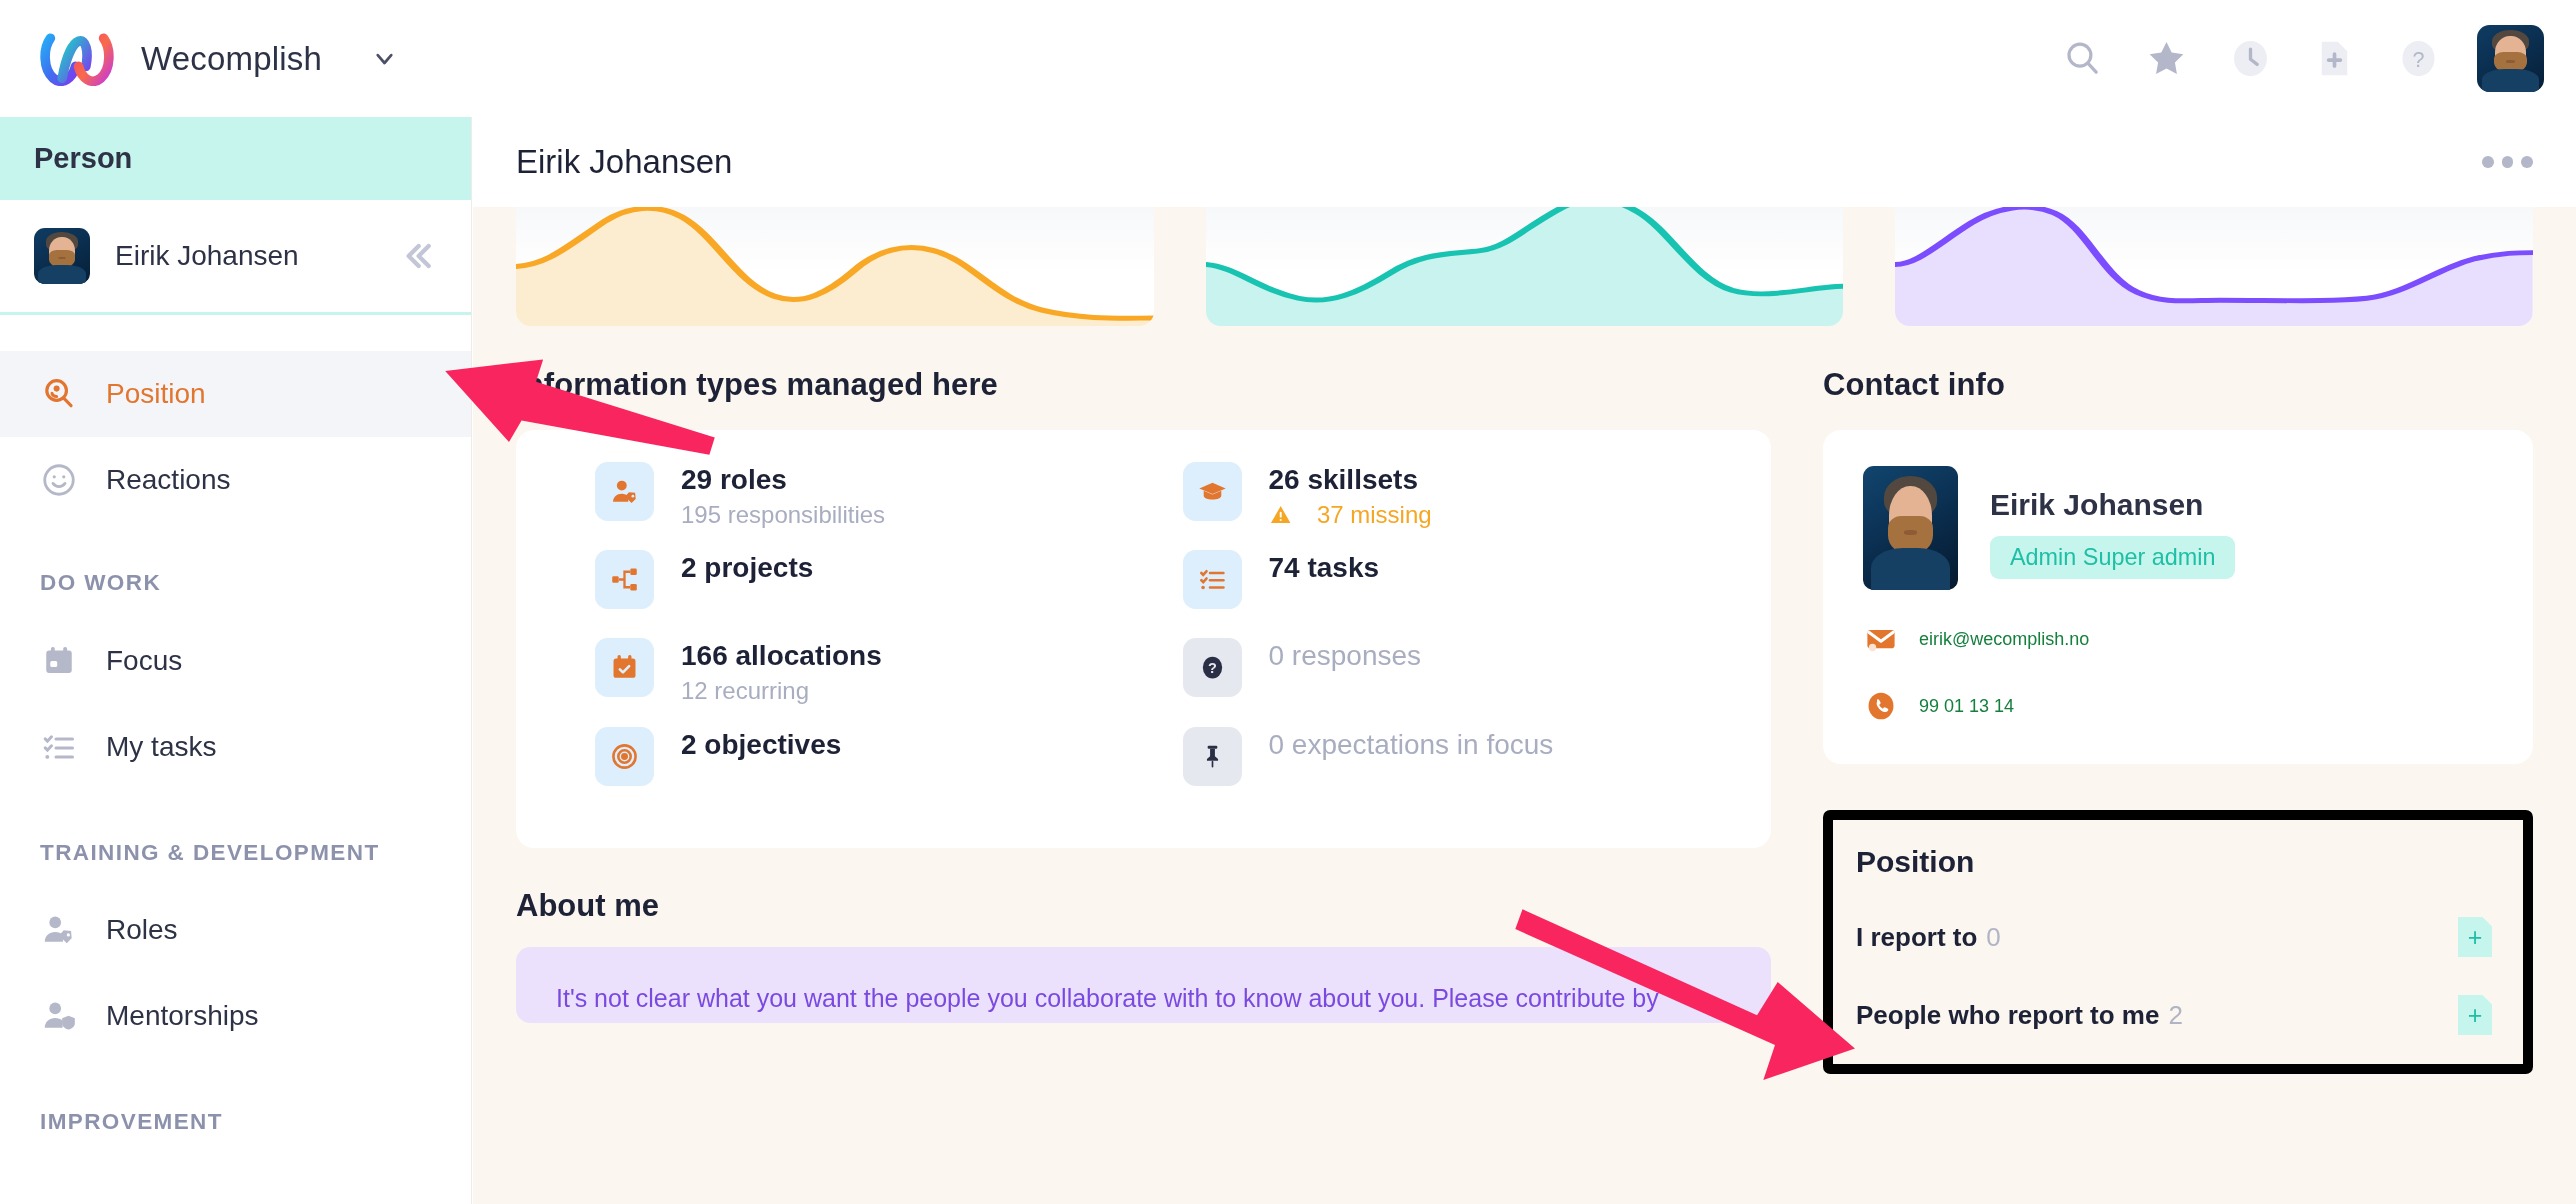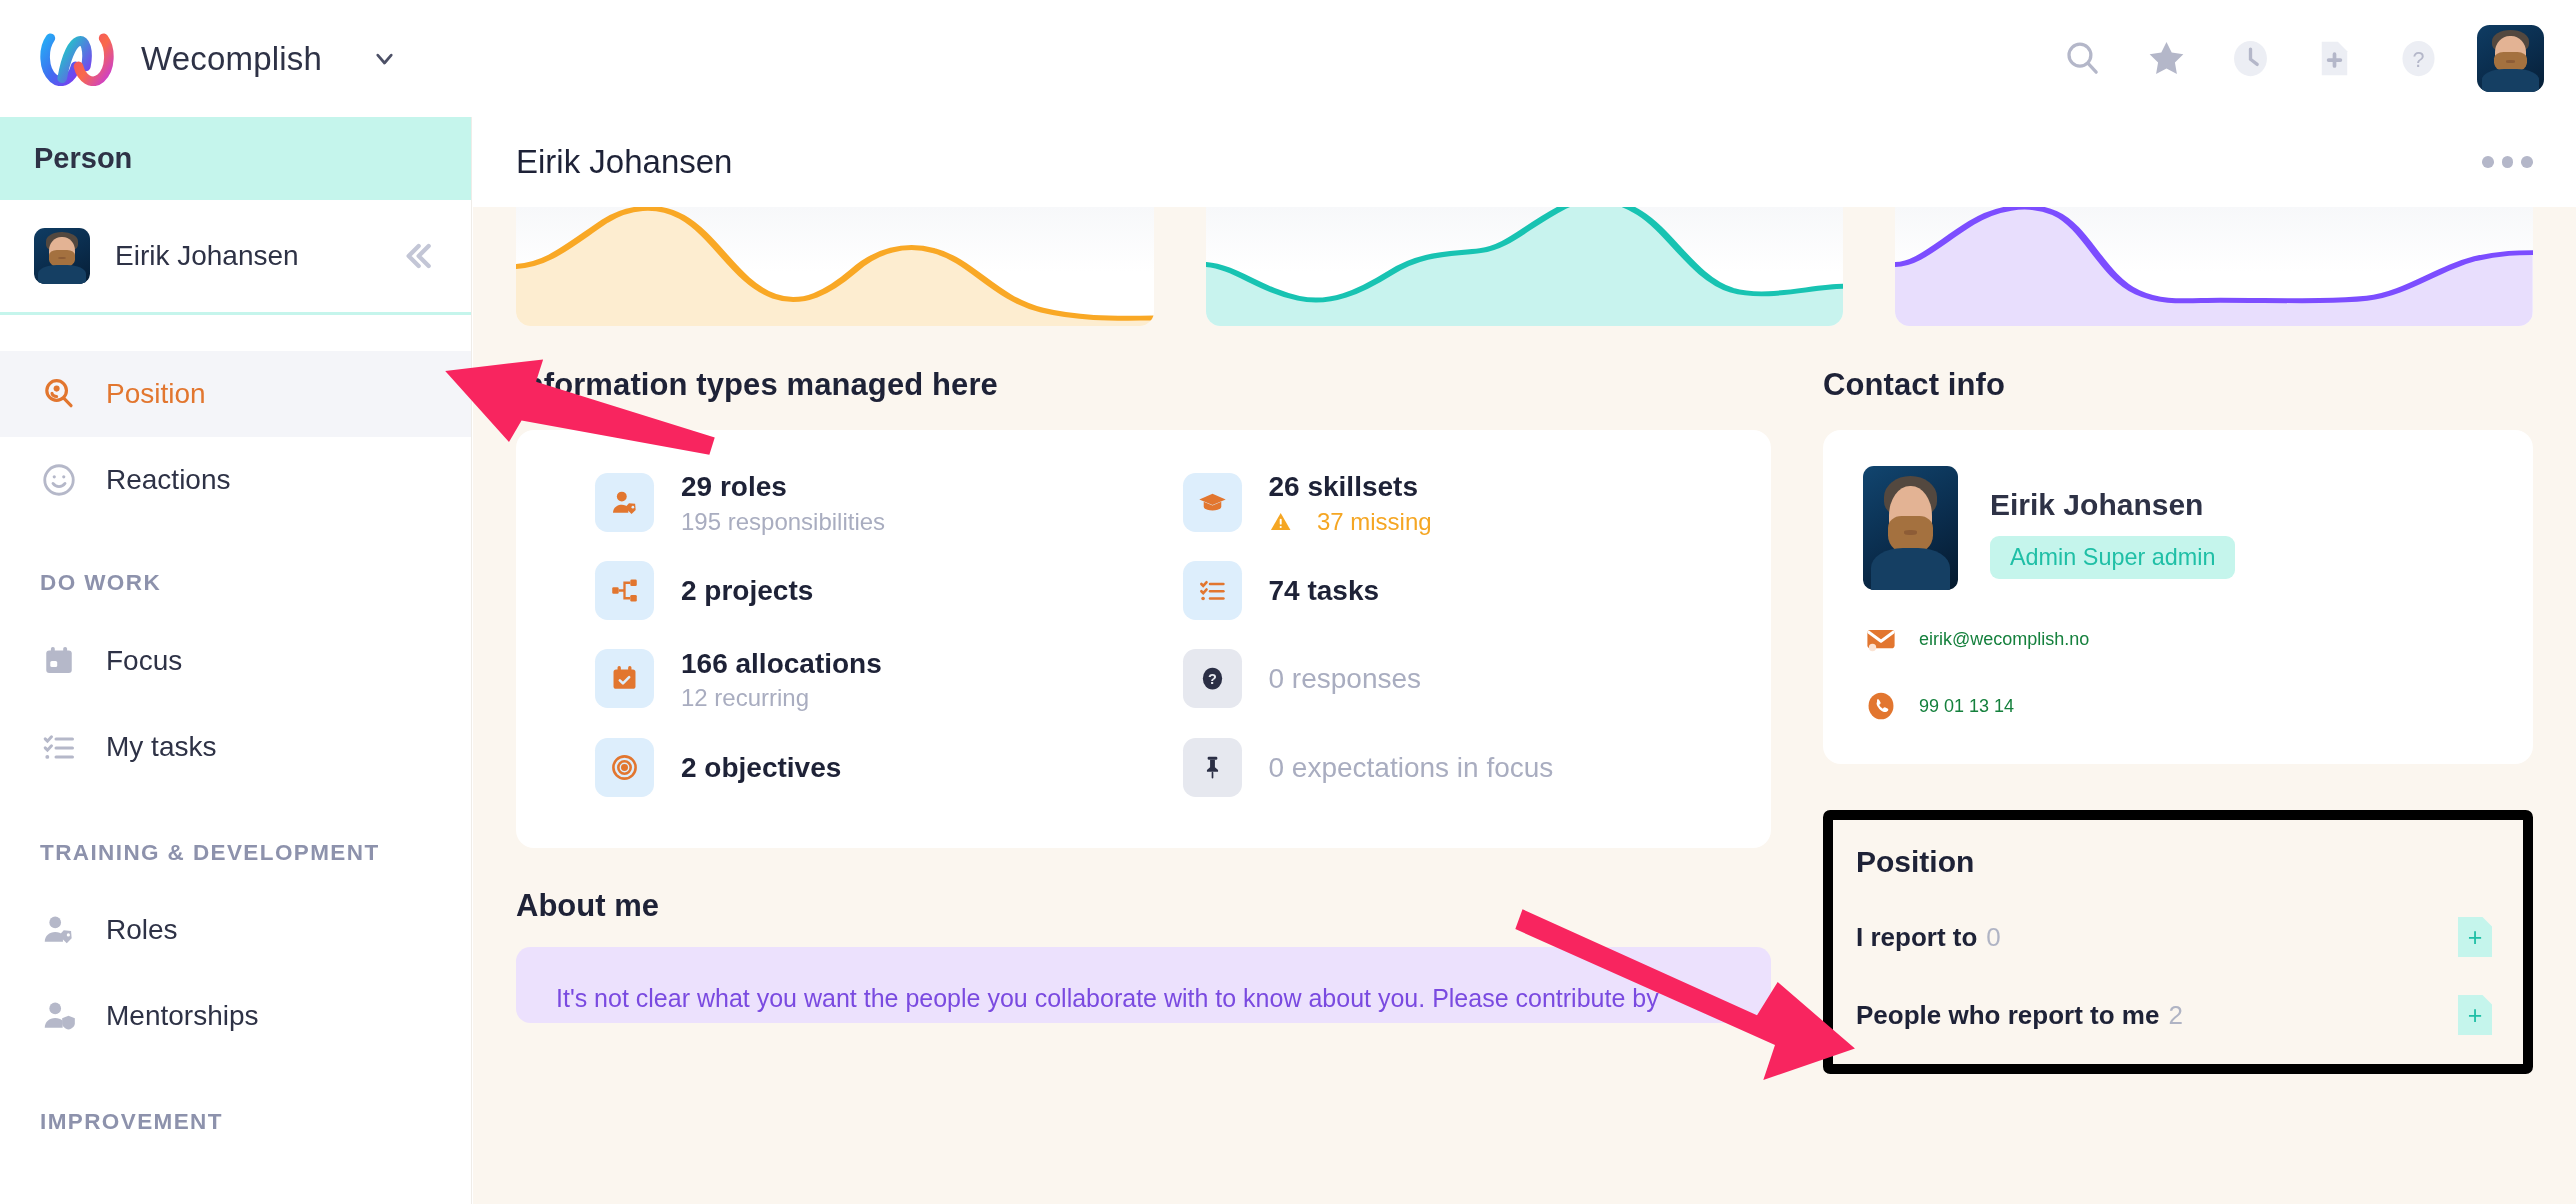--- a/index.html
+++ b/index.html
@@ -166,21 +166,21 @@
     font-size: 31px; font-weight: 700; color: #1e2237;
     margin-bottom: 27px; letter-spacing: 0.1px;
   }
 
   .info-card {
     background: #ffffff; border-radius: 18px;
     padding: 32px 40px 40px 40px;
     display: flex;
   }
   .info-col { flex: 1; }
-  .info-item { display: flex; align-items: center; height: 81px; padding-left: 39px; }
+  .info-item { display: flex; align-items: flex-start; height: 81px; padding-left: 39px; }
   .info-item + .info-item { margin-top: 7.2px; }
   .info-tile {
     width: 59px; height: 59px; border-radius: 12.6px;
     background: #ddeefc; flex: none;
     display: flex; align-items: center; justify-content: center;
     color: #e2762f;
   }
   .info-tile.grey { background: #e6e8ef; color: #2b2f45; }
   .info-text { margin-left: 27px; }
   .info-main { font-size: 28px; color: #1e2237; font-weight: 600; line-height: 1.25; }

